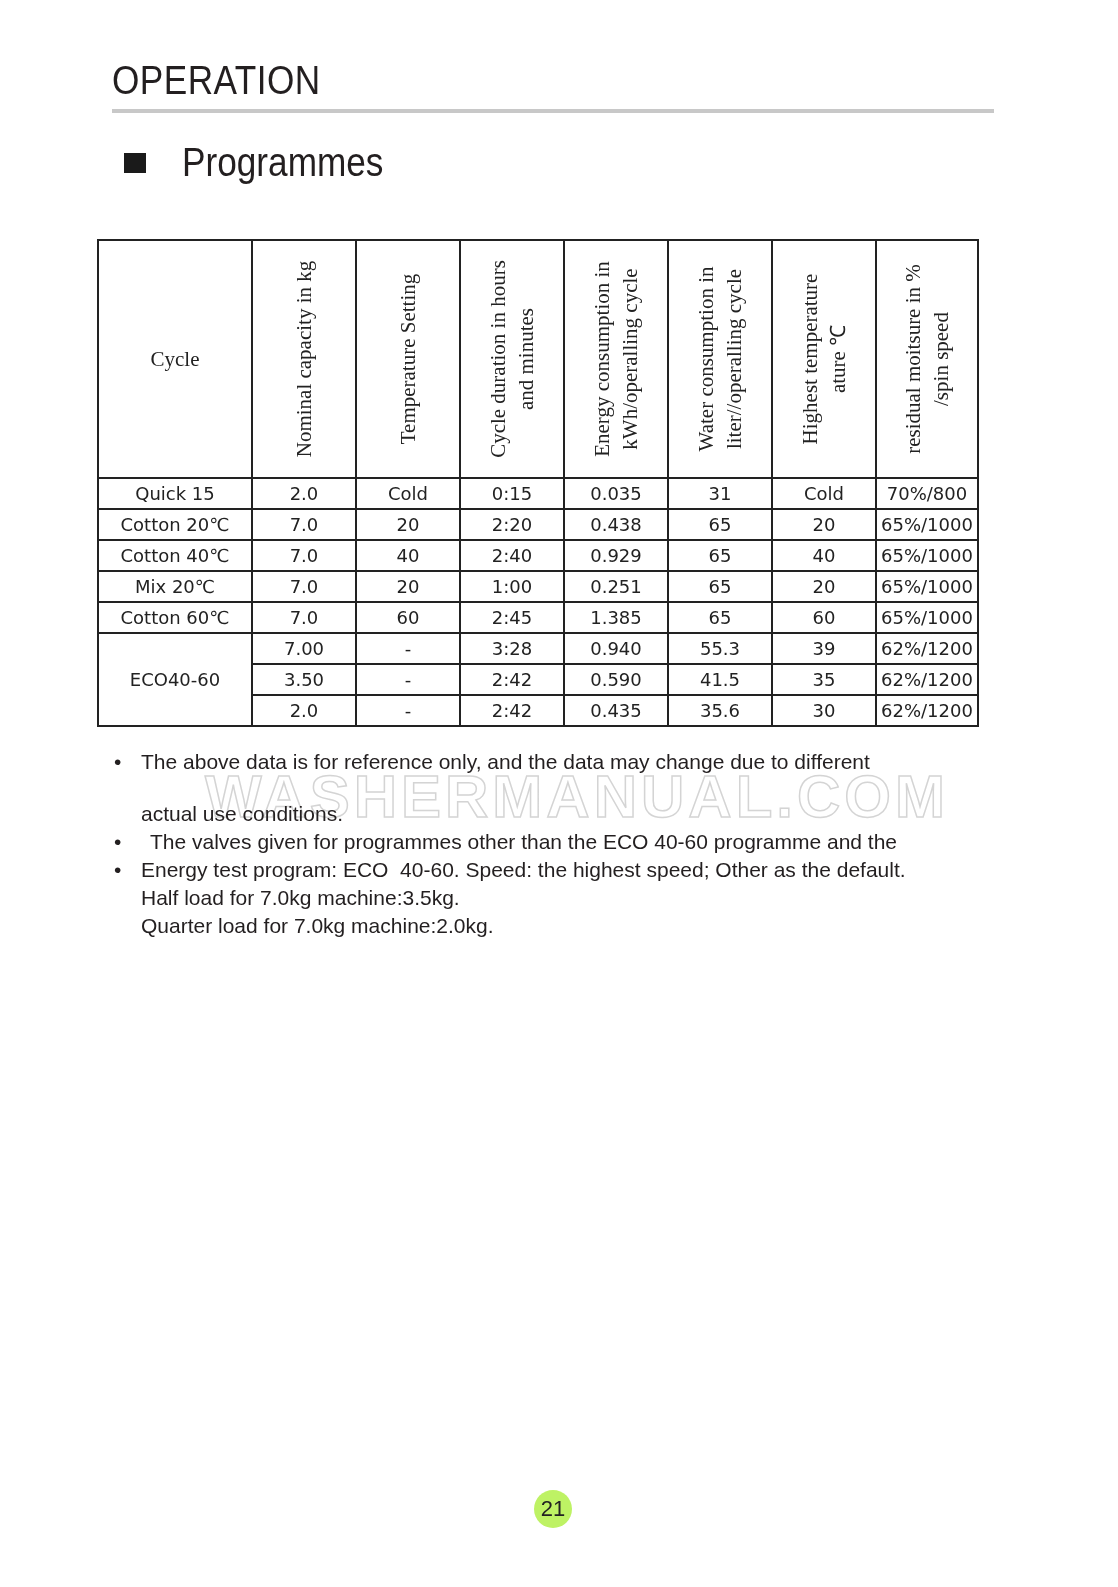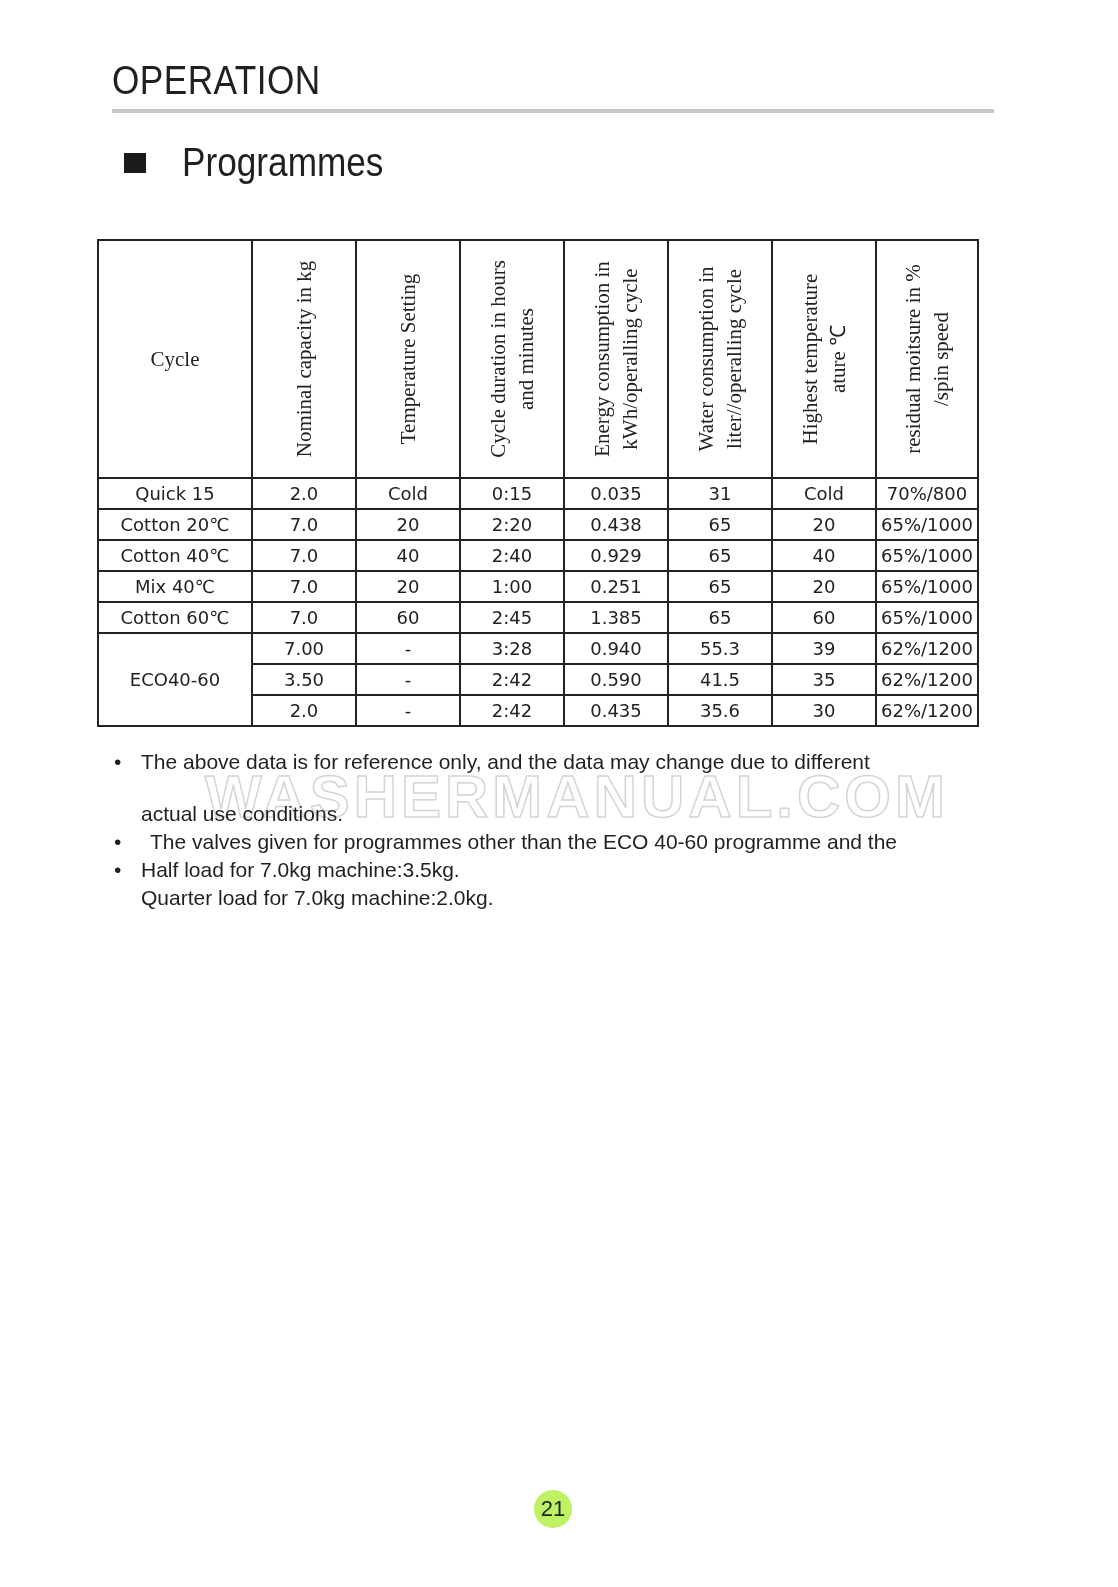--- a/index.html
+++ b/index.html
@@ -99,21 +99,21 @@
         <td>Cotton 40℃</td>
         <td>7.0</td>
         <td class="large">40</td>
         <td>2:40</td>
         <td class="large">0.929</td>
         <td>65</td>
         <td class="large">40</td>
         <td class="large">65%/1000</td>
       </tr>
       <tr>
-        <td>Mix 40℃</td>
+        <td>Mix 20℃</td>
         <td>7.0</td>
         <td class="large">20</td>
         <td>1:00</td>
         <td class="large">0.251</td>
         <td>65</td>
         <td class="large">20</td>
         <td class="large">65%/1000</td>
       </tr>
       <tr>
         <td>Cotton 60℃</td>
@@ -163,18 +163,19 @@
       <span class="bullet-dot">•</span>
       <div style="white-space: pre;">The above data is for reference only, and the data may change due to different</div>
       <div style="white-space: pre; margin-top: 24px;">actual use conditions.</div>
     </div>
     <div class="bullet-item">
       <span class="bullet-dot">•</span>
       <div style="white-space: pre; margin-left: 9px;">The valves given for programmes other than the ECO 40-60 programme and the</div>
     </div>
     <div class="bullet-item">
       <span class="bullet-dot">•</span>
+      <div style="white-space: pre;">Energy test program: ECO  40-60. Speed: the highest speed; Other as the default.</div>
       <div style="white-space: pre;">Half load for 7.0kg machine:3.5kg.</div>
       <div style="white-space: pre;">Quarter load for 7.0kg machine:2.0kg.</div>
     </div>
   </div>
 
 <div class="page-num">21</div>
 
 </body></html>

